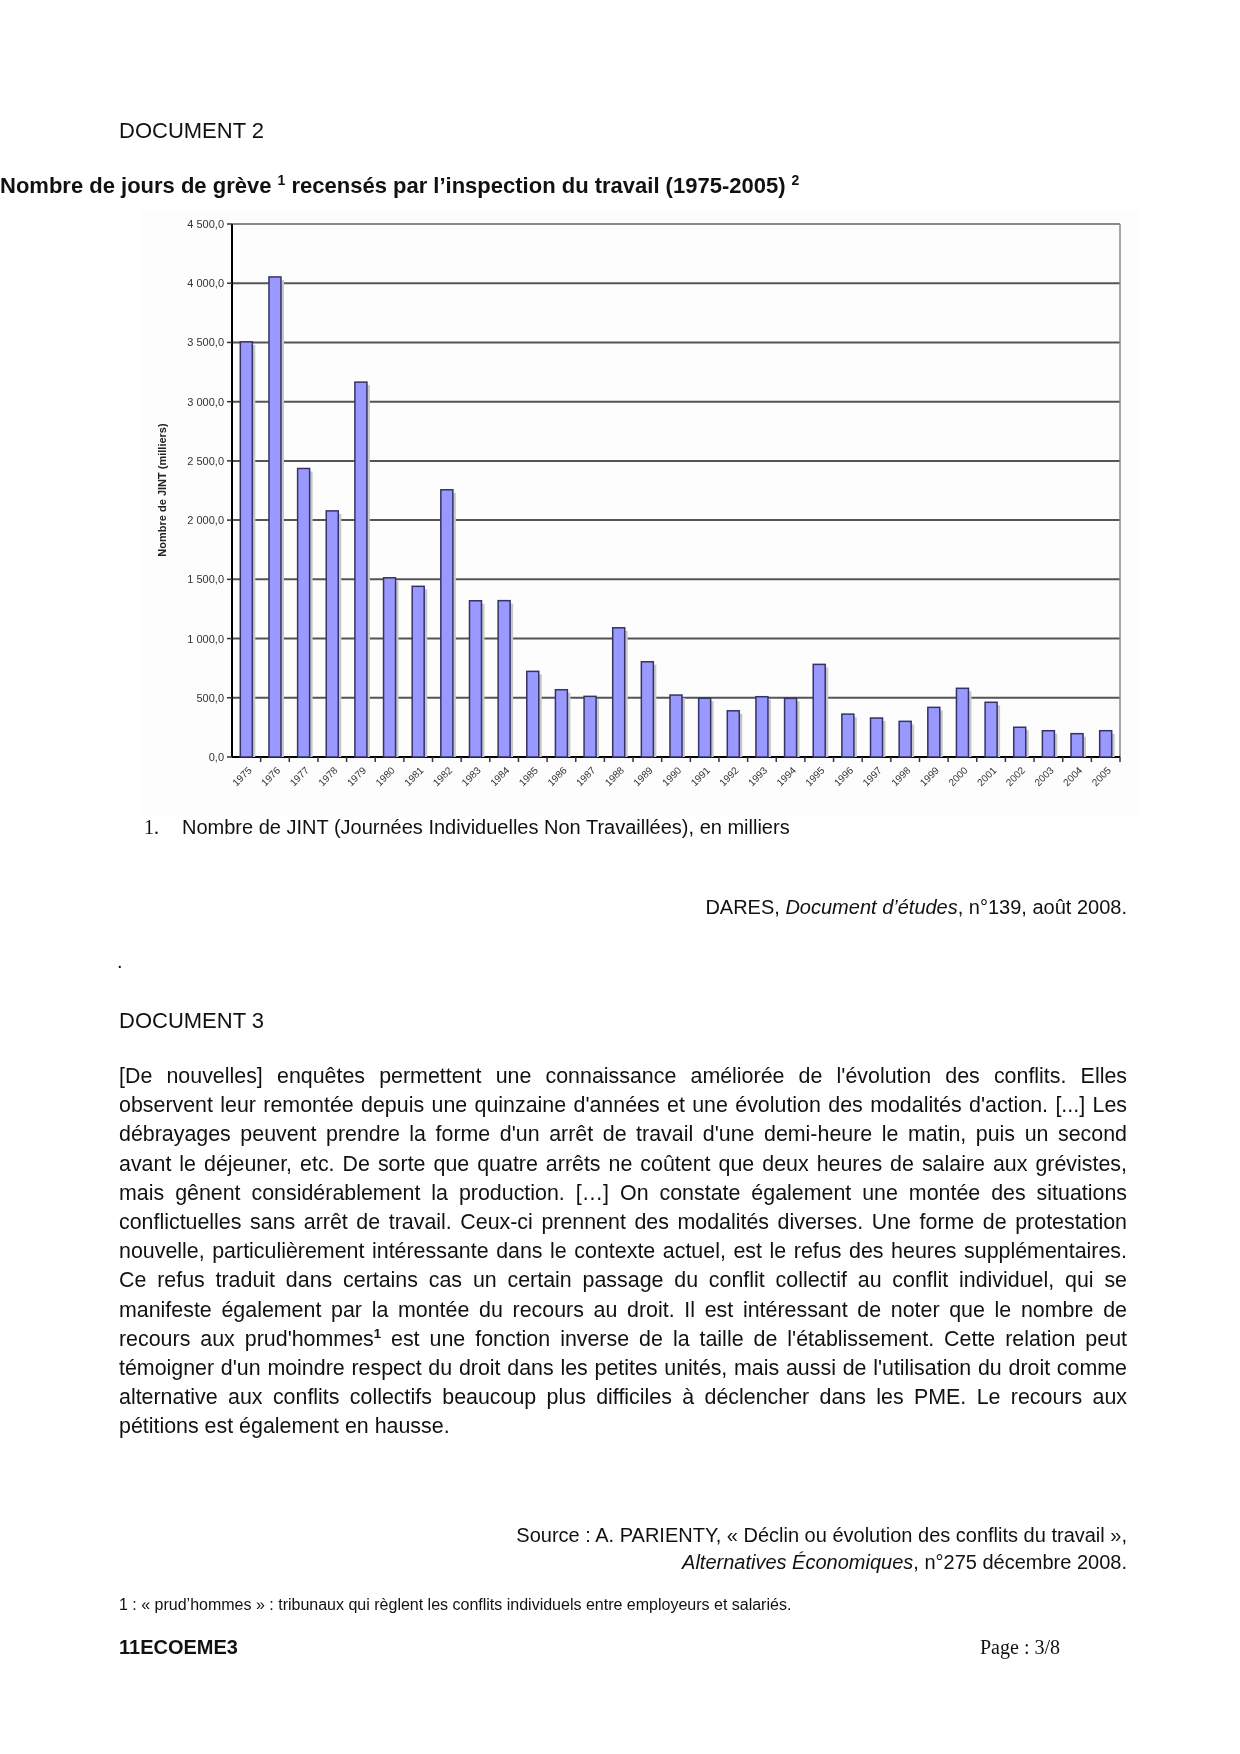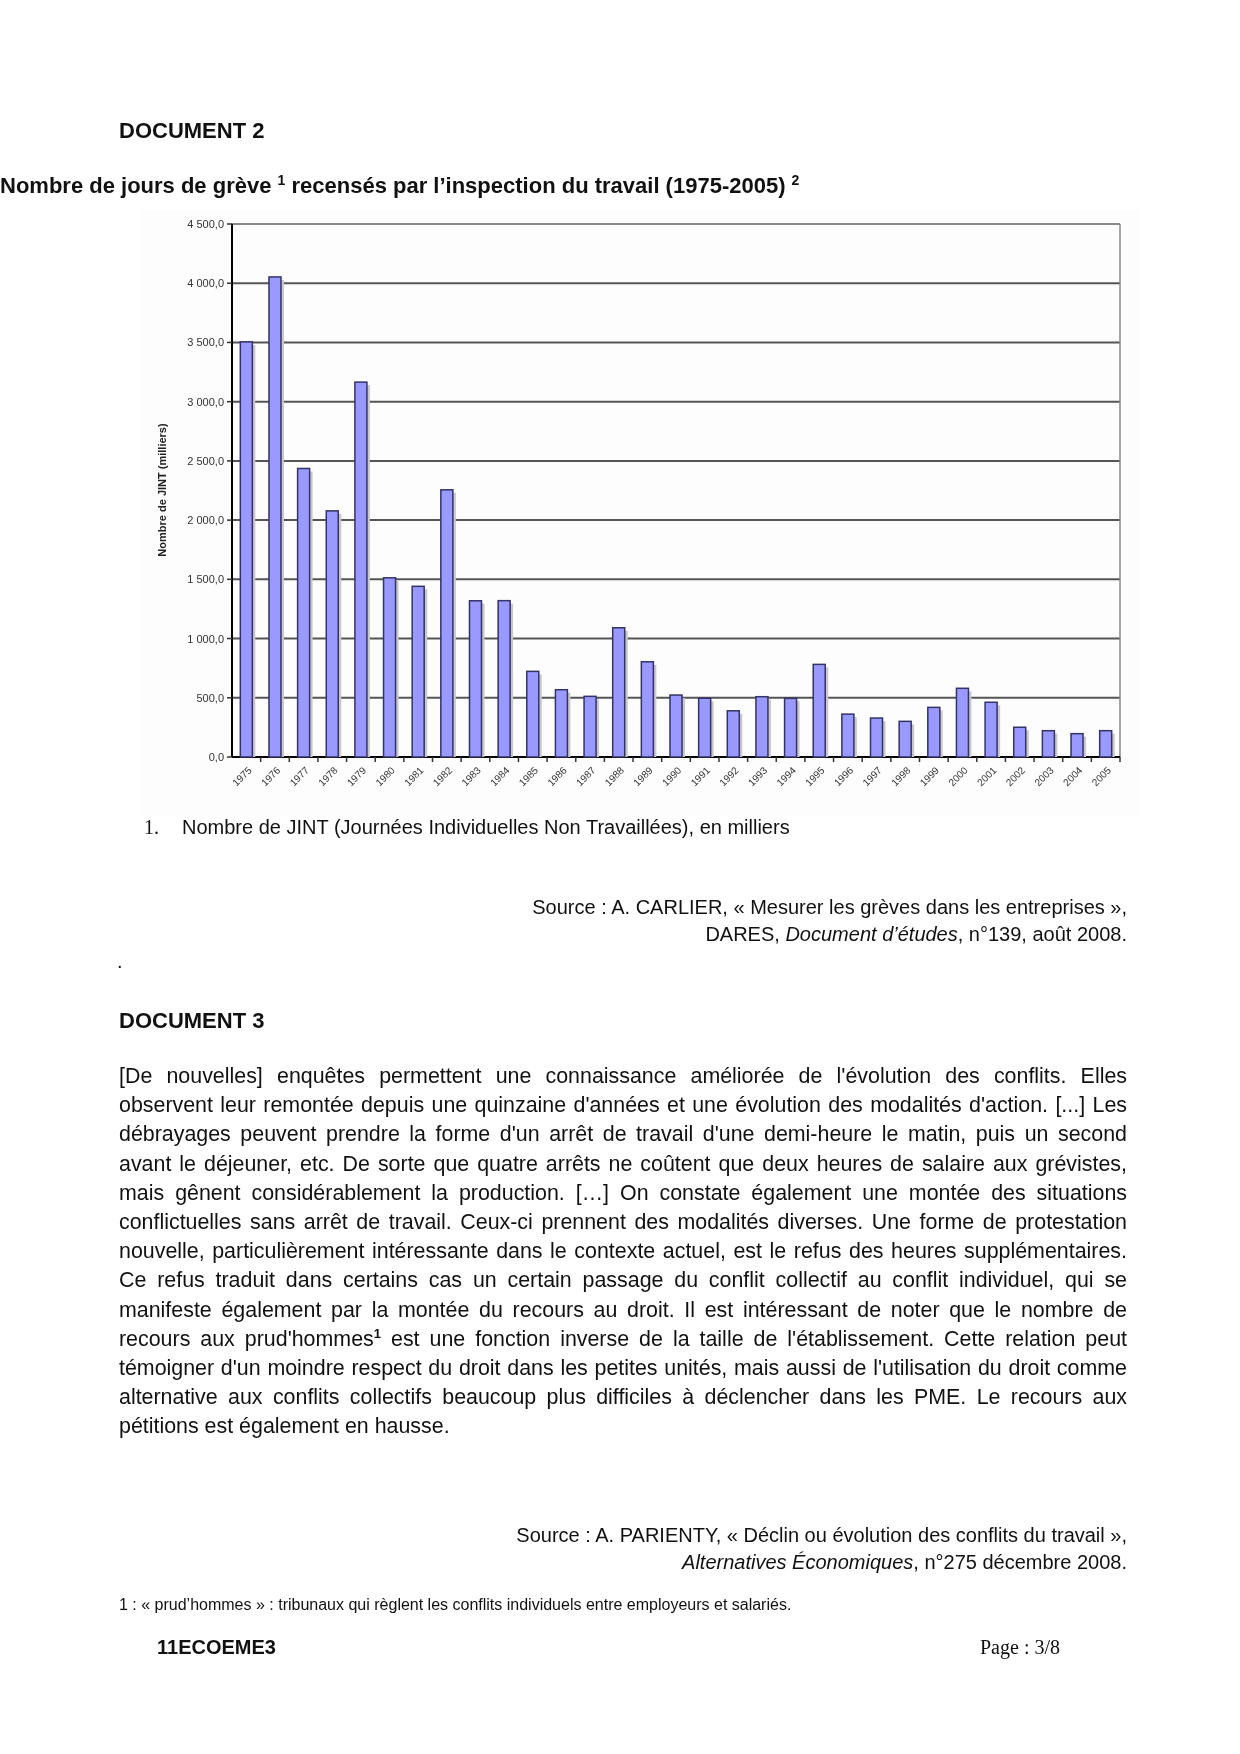--- a/index.html
+++ b/index.html
@@ -1,27 +1,27 @@
 <!DOCTYPE html>
 <html><head>
 <meta charset="utf-8">
 <style>
   html, body { margin:0; padding:0; background:#ffffff; }
   body { width:1240px; height:1754px; position:relative; font-family:"Liberation Sans", sans-serif; color:#111; overflow:hidden; }
   .abs { position:absolute; }
-  .doc-heading { font-weight:bold; font-size:22px; }
+  .doc-heading { font-weight:normal; font-size:22px; }
   .chart-title { font-weight:bold; font-size:22px; left:0; width:1240px; top:172px; }
   .chart-title sup { font-size:14px; }
   .footnote-list { left:144px; font-size:20px; line-height:27px; }
   .footnote-list .num { display:inline-block; width:38px; font-family:"Liberation Serif", serif; }
   .source { right:113px; text-align:right; font-size:20px; line-height:27px; }
   .para { left:119px; width:1008px; top:1062px; font-size:21.4px; line-height:29.2px; text-align:justify; }
   .para sup { font-size:13px; font-weight:bold; line-height:0; }
   .foot-note { left:119px; top:1596px; font-size:16px; }
-  .footer-code { left:119px; top:1636px; font-weight:bold; font-size:20px;margin-left:38px; }
+  .footer-code { left:119px; top:1636px; font-weight:bold; font-size:20px; }
   .footer-page { left:980px; top:1636px; font-size:20px;font-family:Liberation Serif, serif; }
   svg text { font-family:"Liberation Sans", sans-serif; }
 </style>
 </head>
 <body>
 
 <div class="abs doc-heading" style="left:119px; top:118px;">DOCUMENT 2</div>
 
 <div class="abs chart-title">
   <span>Nombre de jours de grève</span>
@@ -197,21 +197,20 @@
       <text x="0" y="0" font-size="10" fill="#333333" text-anchor="end" transform="translate(971.6774193548387,561) rotate(-45)">2005</text>
     </g>
   <text id="ylabel" font-size="11" font-weight="bold" fill="#222" text-anchor="middle" transform="translate(26,280) rotate(-90)">Nombre de JINT (milliers)</text>
 </svg>
 
 <div class="abs footnote-list" style="top:814px;">
   <div><span class="num">1.</span><span>Nombre de JINT (Journées Individuelles Non Travaillées), en milliers</span></div>
 </div>
 
 <div class="abs source" style="top:894px;">
-  <div>Source : A. CARLIER, « Mesurer les grèves dans les entreprises »,</div>
   <div><span>DARES, </span><i>Document d’études</i><span>, n°139, août 2008.</span></div>
 </div>
 
 <div class="abs" style="left:117px; top:950px; font-size:20px;">.</div>
 
 <div class="abs doc-heading" style="left:119px; top:1008px;">DOCUMENT 3</div>
 
 <div class="abs para"><span>[De nouvelles] enquêtes permettent une connaissance améliorée de l'évolution des conflits. Elles observent leur remontée depuis une quinzaine d'années et une évolution des modalités d'action. [...] Les débrayages peuvent prendre la forme d'un arrêt de travail d'une demi-heure le matin, puis un second avant le déjeuner, etc. De sorte que quatre arrêts ne coûtent que deux heures de salaire aux grévistes, mais gênent considérablement la production. […] On constate également une montée des situations conflictuelles sans arrêt de travail. Ceux-ci prennent des modalités diverses. Une forme de protestation nouvelle, particulièrement intéressante dans le contexte actuel, est le refus des heures supplémentaires. Ce refus traduit dans certains cas un certain passage du conflit collectif au conflit individuel, qui se manifeste également par la montée du recours au droit. Il est intéressant de noter que le nombre de recours aux prud'hommes</span><sup>1</sup><span> est une fonction inverse de la taille de l'établissement. Cette relation peut témoigner d'un moindre respect du droit dans les petites unités, mais aussi de l'utilisation du droit comme alternative aux conflits collectifs beaucoup plus difficiles à déclencher dans les PME. Le recours aux pétitions est également en hausse.</span></div>
 
 <div class="abs source" style="top:1522px;">

